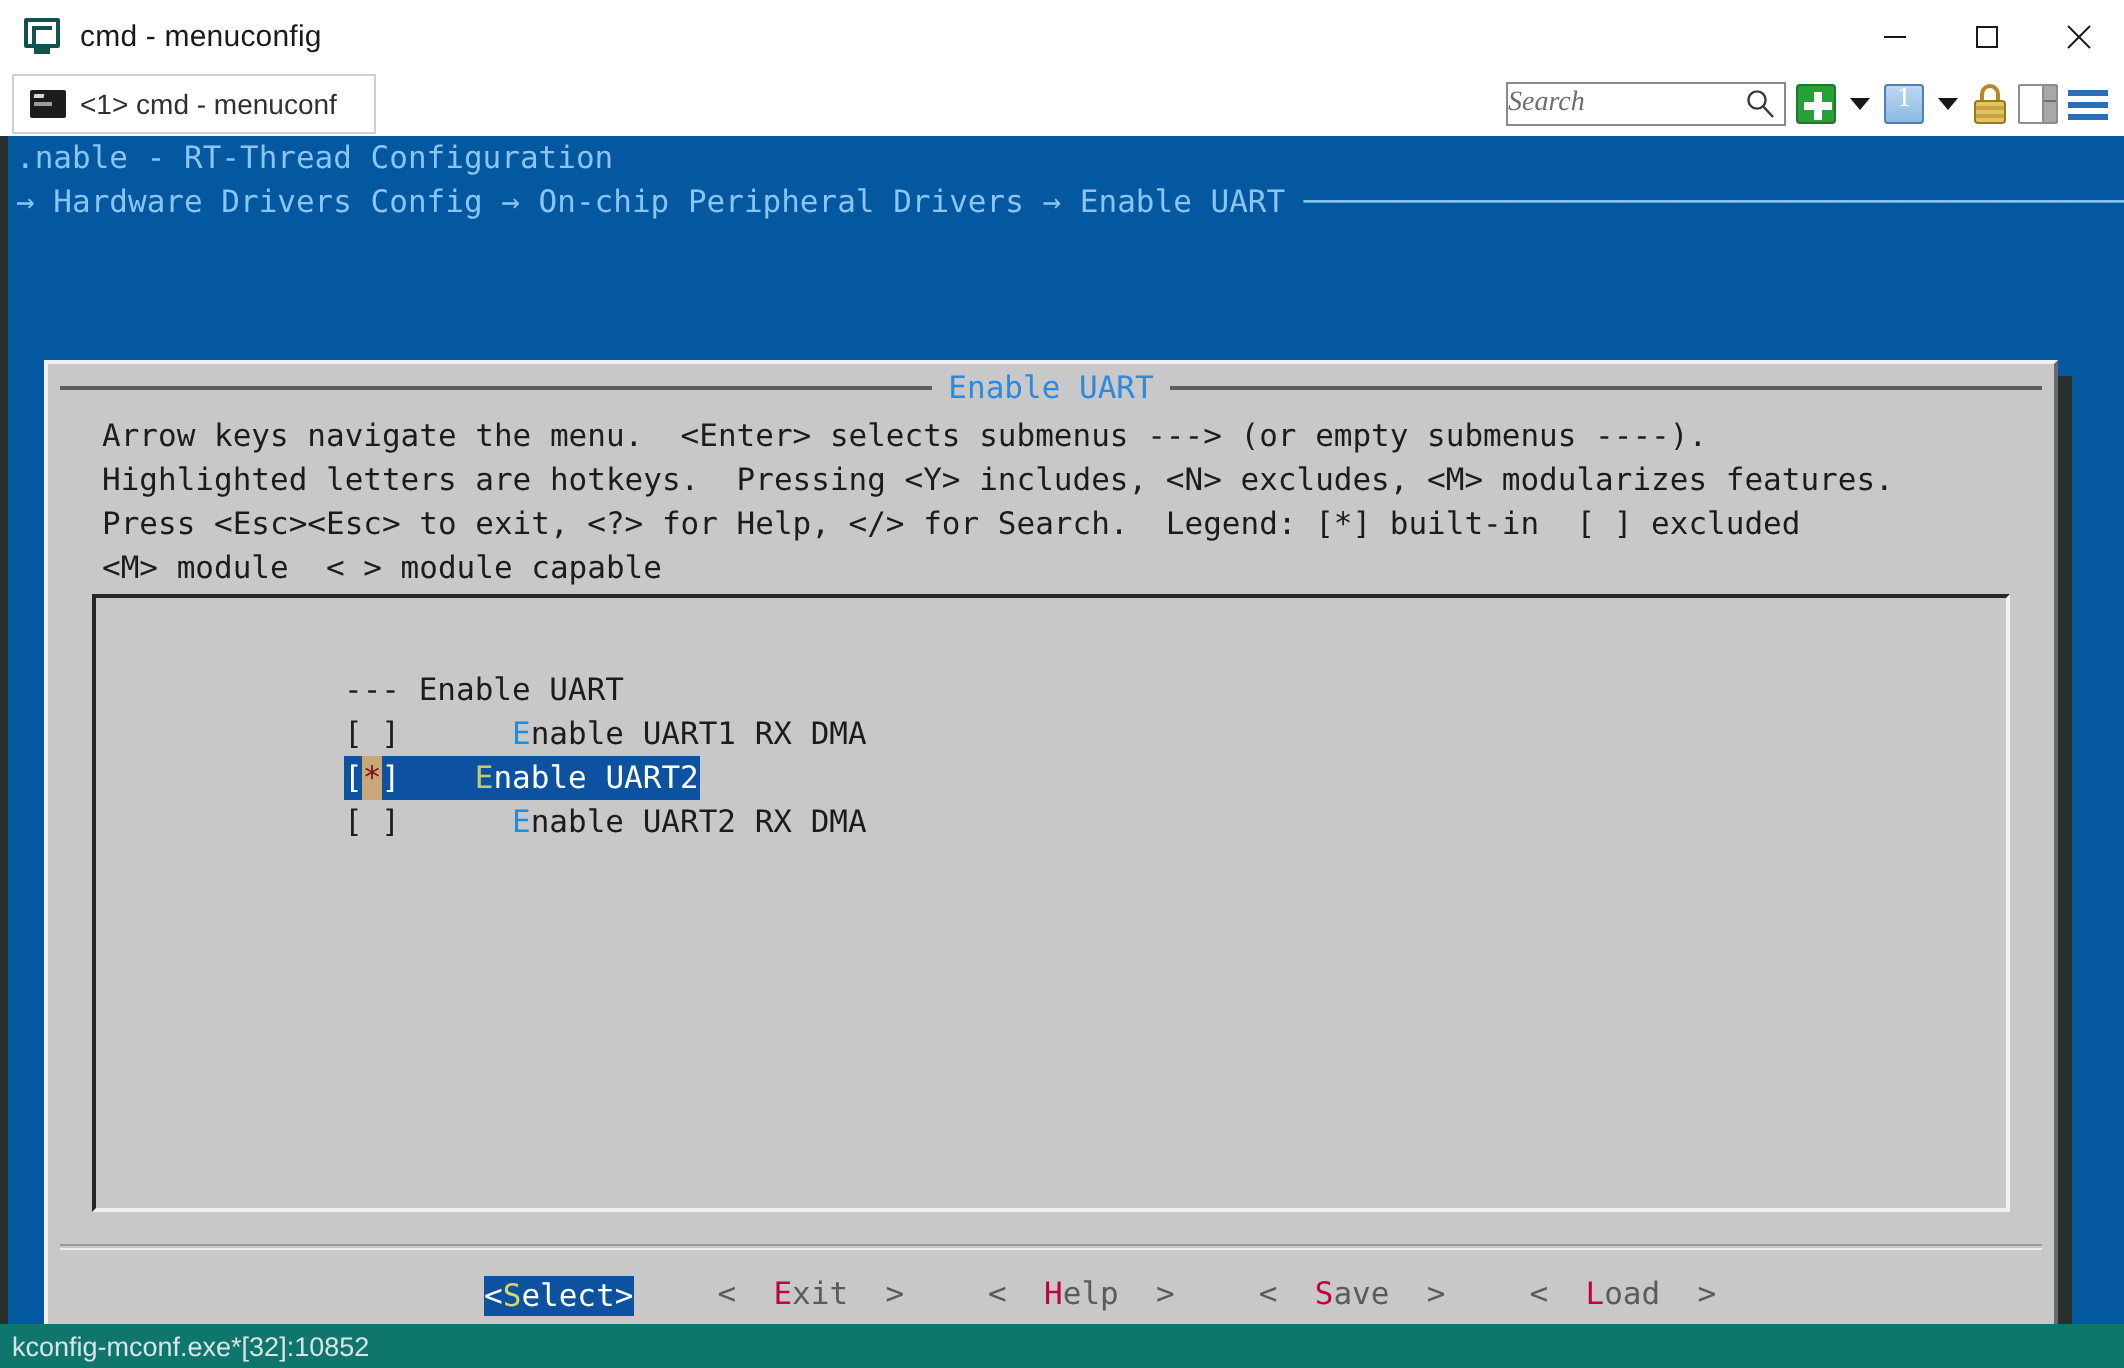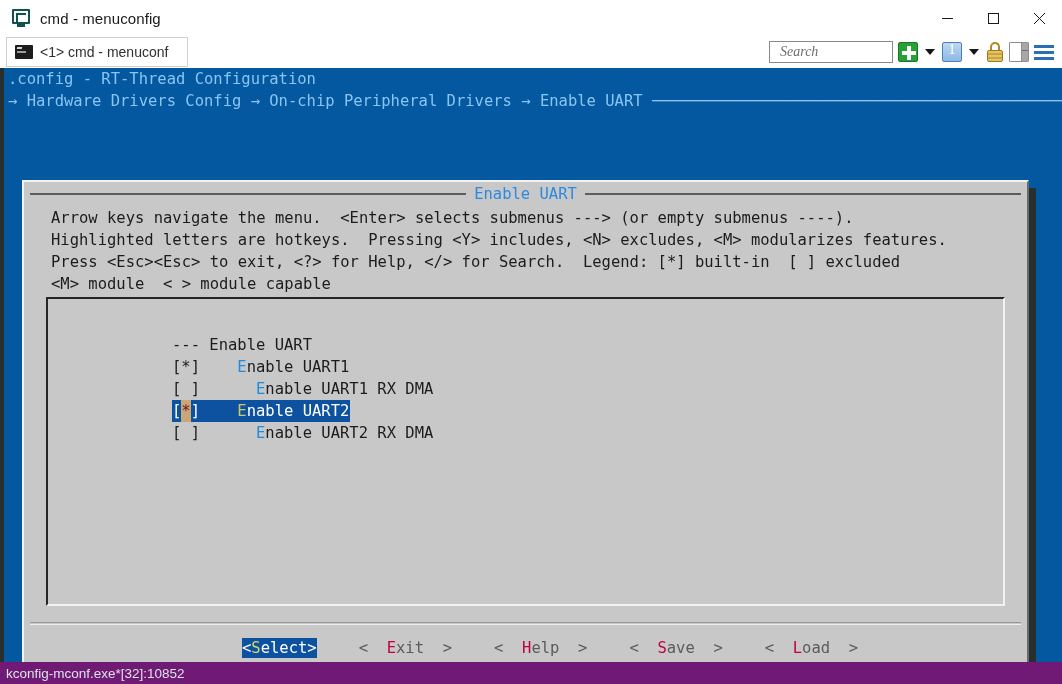--- a/index.html
+++ b/index.html
@@ -77,23 +77,23 @@
     content: ""; position: absolute; left: 2px; top: 6px;
     width: 9px; height: 2px; background: #9b9b9b;
   }
   .tab-label { font-size: 14px; color: #303030; white-space: nowrap; }
 
   .toolbar {
     margin-left: auto; display: flex; align-items: center;
     padding-right: 8px; gap: 5px;
   }
   .search-box {
-    width: 124px; height: 22px; border: 1px solid #8a8a8a;
+    width: 140px; height: 22px; border: 1px solid #8a8a8a;
     background: #ffffff; display: flex; align-items: center;
-    padding: 0 3px 0 10px; position: relative;
+    padding: 0 3px 0 0; position: relative;
   }
   .search-box input {
     border: none; outline: none; width: 118px; height: 18px;
     font-family: "Liberation Serif", serif;
     font-style: italic; font-size: 14px; color: #6e6e6e;
     background: transparent;
   }
   .search-box input::placeholder { color: #6e6e6e; opacity: 1; }
   .mag { width: 16px; height: 16px; flex: none; }
 
@@ -236,34 +236,34 @@
   .sep {
     position: absolute; left: 6px; top: 440px; width: 991px;
     height: 1px; background: #9a9a9a;
   }
   .sep2 {
     position: absolute; left: 6px; top: 442px; width: 991px;
     height: 1px; background: #eeeeee;
   }
   .btnbar {
     position: absolute; left: 0; top: 456px; width: 1003px;
-    display: flex; align-items: center;
+    display: flex; align-items: flex-start;
     font-size: 15.5px; white-space: pre;
   }
   .btn { color: #5b5b5b; margin-right: 42px; }
   .btn .hk { color: #c2003c; }
   .btn.primary {
     background: #0c52a0; color: #ffffff; padding: 1px 0;
   }
   .btn.primary .hk { color: #d8d860; }
 
   
   .statusbar {
     position: absolute; left: 0; top: 662px; width: 1062px; height: 22px;
-    background: #701a75;
+    background: #0f766e;
     display: flex; align-items: center;
     font-family: "Liberation Sans", sans-serif;
     font-size: 13.5px; color: #d8e4e6; text-align: right;
   }
   .sb-left { margin-left: 6px; white-space: nowrap; }
   .sb-right {
     margin-left: auto; display: flex; align-items: center;
     gap: 18px; padding-right: 8px; white-space: nowrap;
   }
   .sb-grip {
@@ -350,41 +350,38 @@
             <i></i>
             <i></i>
           </span>
         </span>
     </div>
   </div>
 
   <div class="console">
     <div class="edge-strip"></div>
 
-    <div class="cons-line cons-title">.config - RT-Thread Configuration</div>
+    <div class="cons-line cons-title">.nable - RT-Thread Configuration</div>
     <div class="cons-line cons-path"><span>→ Hardware Drivers Config → On-chip Peripheral Drivers → Enable UART</span><span class="dash-tail"> ───────────────────────────────────────────────────────</span></div>
 
     <div class="dlg-shadow"></div>
 
     <div class="dialog">
       <div class="dlg-titlerow">
         <span class="rule left"></span>
         <span class="dlg-title">Enable UART</span>
         <span class="rule right"></span>
       </div>
 
       <div class="helptext"><div>Arrow keys navigate the menu.  &lt;Enter&gt; selects submenus ---&gt; (or empty submenus ----).</div><div>Highlighted letters are hotkeys.  Pressing &lt;Y&gt; includes, &lt;N&gt; excludes, &lt;M&gt; modularizes features.</div><div>Press &lt;Esc&gt;&lt;Esc&gt; to exit, &lt;?&gt; for Help, &lt;/&gt; for Search.  Legend: [*] built-in  [ ] excluded</div><div>&lt;M&gt; module  &lt; &gt; module capable</div></div>
 
       <div class="listbox">
         <div class="rows">
             <div style="height: 22px; margin-top: 24px;">
               <div class="row"><span>---</span><span> </span><span>Enable UART</span></div>
-            </div>
-            <div style="height: 22px;">
-              <div class="row"><span>[*]</span><span>    </span><span class="hot">E</span><span>nable UART1</span></div>
             </div>
             <div style="height: 22px;">
               <div class="row"><span>[ ]</span><span>      </span><span class="hot">E</span><span>nable UART1 RX DMA</span></div>
             </div>
             <div style="height: 22px;"><div class="row sel"><span>[</span><span class="cursor">*</span><span>]</span><span>    </span><span class="hot">E</span><span>nable UART2</span></div></div>
             <div style="height: 22px;">
               <div class="row"><span>[ ]</span><span>      </span><span class="hot">E</span><span>nable UART2 RX DMA</span></div>
             </div>
           </div>
       </div>

